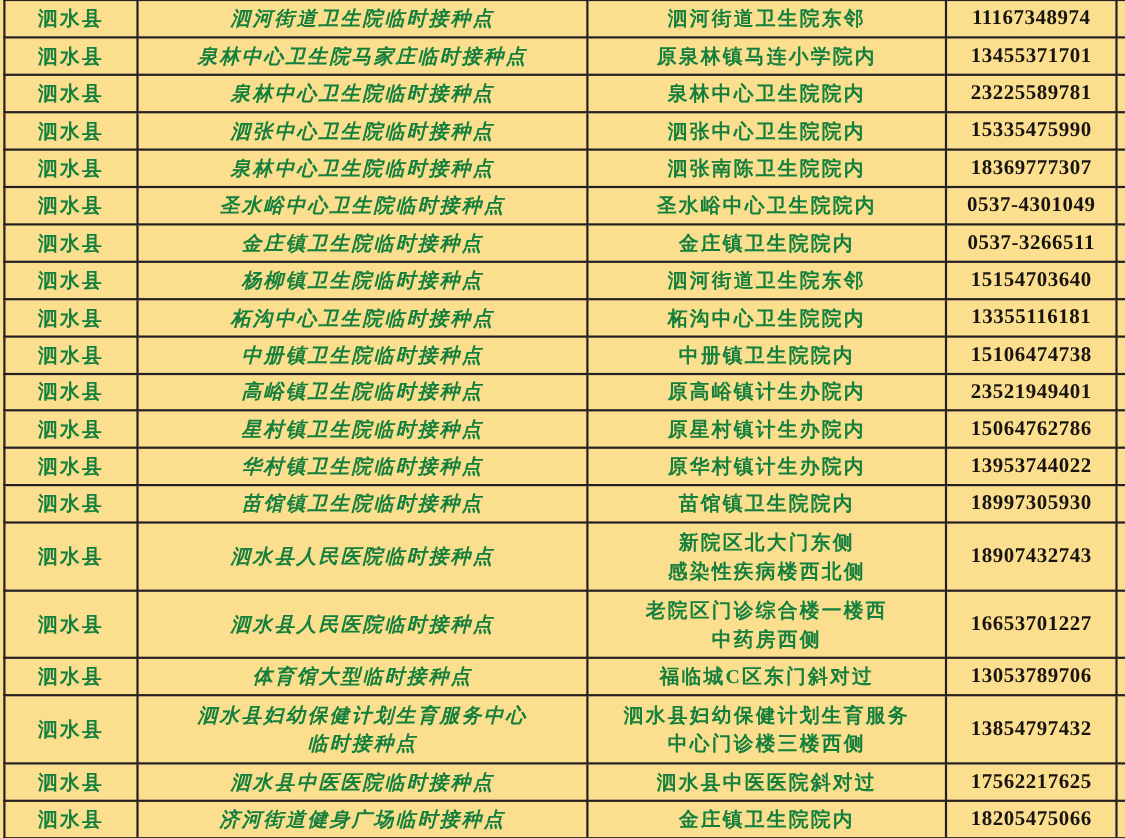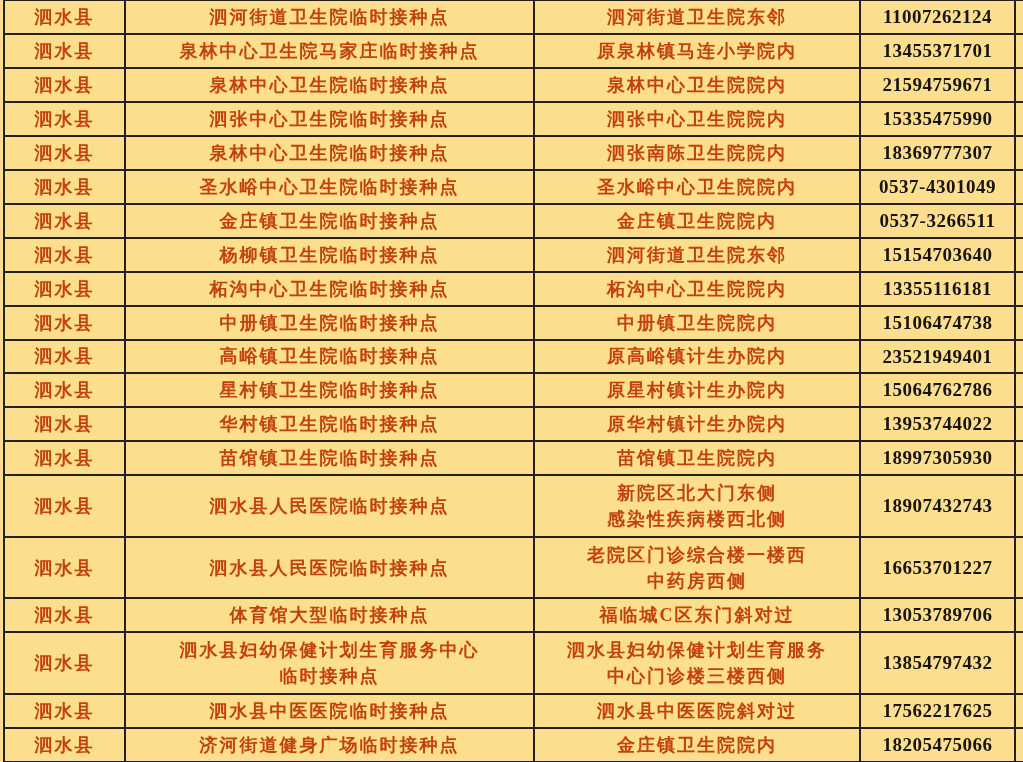--- a/index.html
+++ b/index.html
@@ -26,26 +26,26 @@
   table.sites td {
     border: 2px solid #242021;
     background: #fbdf8e;
     text-align: center;
     vertical-align: middle;
     padding: 2px 4px;
     white-space: pre-line;
     overflow: hidden;
   }
   td.col-county  { width: 111px; }
-  td.col-site    { width: 399px; }
+  td.col-site    { width: 399px; font-style: italic; }
   td.col-location{ width: 316px; }
   td.col-phone   { width: 145px; }
   td.col-cut     { width: 39px; border-right: none; }
   .cn {
-    color: #c2410c;
+    color: #15803d;
     font-weight: bold;
     font-size: 18px;
     letter-spacing: 2px;
     line-height: 1.45;
   }
   .phone {
     color: #171310;
     font-weight: bold;
     font-size: 19px;
     letter-spacing: 0.5px;
@@ -55,37 +55,37 @@
 </head>
 <body>
 
 <div id="screen">
   <table class="sites">
     <tbody id="table-body">
   <tr>
     <td class="col-county cn">泗水县</td>
     <td class="col-site cn">泗河街道卫生院临时接种点</td>
     <td class="col-location cn">泗河街道卫生院东邻</td>
-    <td class="col-phone phone">11007262124</td>
+    <td class="col-phone phone">11167348974</td>
     <td class="col-cut"></td>
   </tr>
 
   <tr>
     <td class="col-county cn">泗水县</td>
     <td class="col-site cn">泉林中心卫生院马家庄临时接种点</td>
     <td class="col-location cn">原泉林镇马连小学院内</td>
     <td class="col-phone phone">13455371701</td>
     <td class="col-cut"></td>
   </tr>
 
   <tr>
     <td class="col-county cn">泗水县</td>
     <td class="col-site cn">泉林中心卫生院临时接种点</td>
     <td class="col-location cn">泉林中心卫生院院内</td>
-    <td class="col-phone phone">21594759671</td>
+    <td class="col-phone phone">23225589781</td>
     <td class="col-cut"></td>
   </tr>
 
   <tr>
     <td class="col-county cn">泗水县</td>
     <td class="col-site cn">泗张中心卫生院临时接种点</td>
     <td class="col-location cn">泗张中心卫生院院内</td>
     <td class="col-phone phone">15335475990</td>
     <td class="col-cut"></td>
   </tr>

